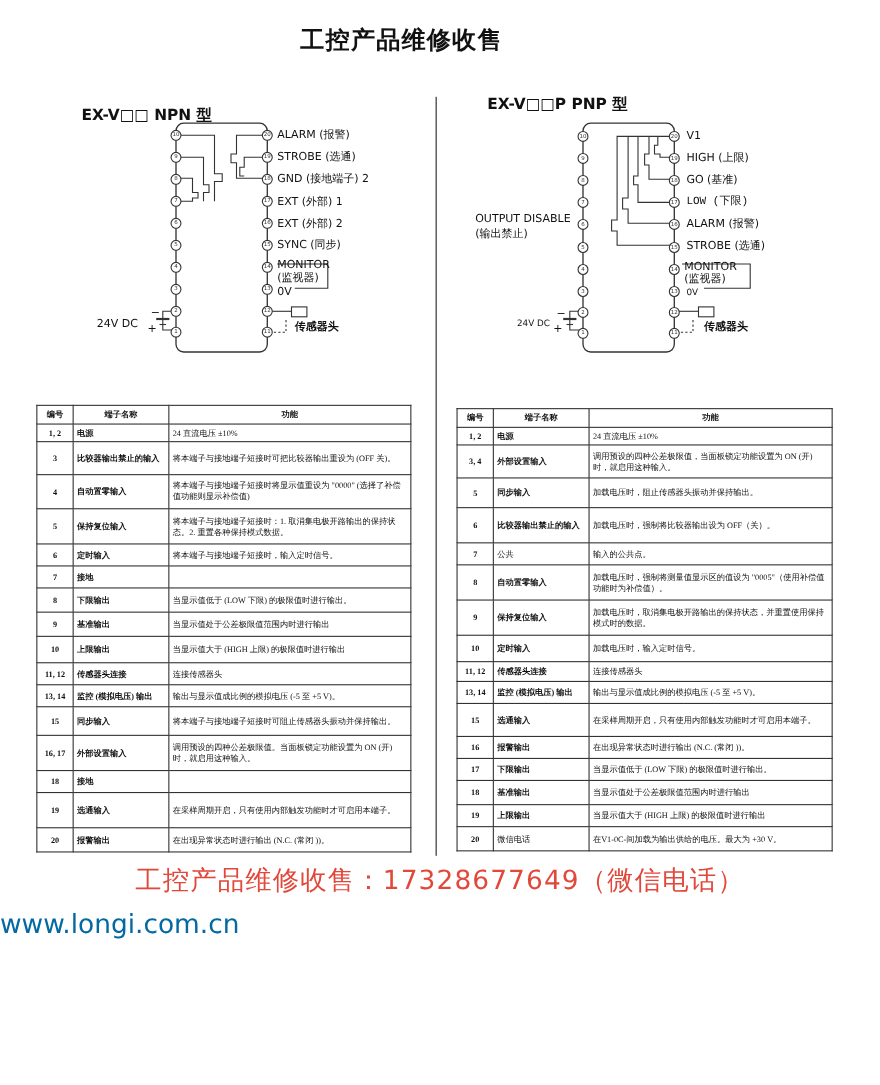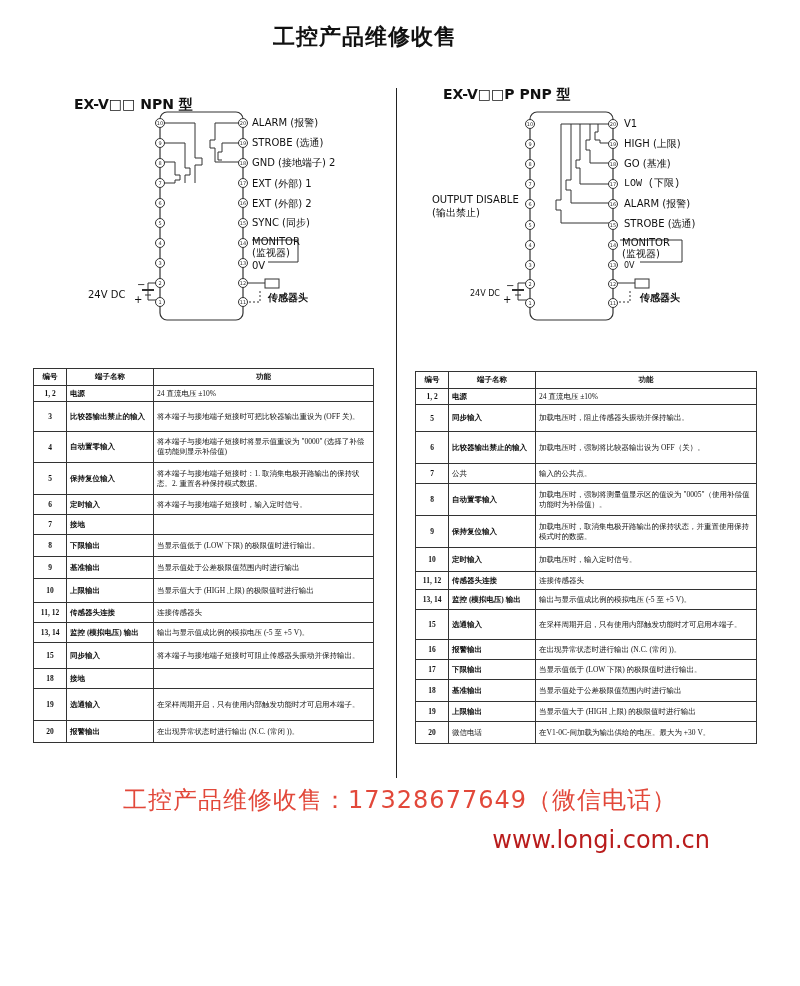--- a/index.html
+++ b/index.html
@@ -15,22 +15,22 @@
          background:#fff; font-size:5px; line-height:8px; text-align:center; color:#333; }
   table.spec { position:absolute; border-collapse:collapse; font-size:7.5px;font-family:Liberation Serif, serif; }
   table.spec th, table.spec td { border:1px solid #333; padding:1px 3px; vertical-align:middle; }
   table.spec th { font-weight:bold; font-size:7.5px; height:14px; }
   table.spec td.no { text-align:center; font-weight:bold; width:26px; }
   table.spec td.nm { font-weight:bold; width:80px; }
   table.spec td.fn { }
   table.spec { border:1.5px solid #222; }
   .footer1 { position:absolute; left:0; width:800px; top:784px; text-align:center;
              color:#e2483a; font-size:24px; letter-spacing:1px; }
-  .footer2 { position:absolute; left:0; width:710px; top:826px; text-align:right;
-             color:#b91c1c; font-size:24px; }
+  .footer2 { position:absolute; left:0; width:710px; top:826px; text-align:left;
+             color:#0369a1; font-size:24px; }
 </style>
 </head>
 <body>
 
 <div class="title">工控产品维修收售</div>
 <div class="vdivider"></div>
 
 <div class="model" style="left:74px;top:96px;">EX-V□□  NPN 型</div>
 <div class="diagram" style="left:0;top:0;">
   <svg width="400" height="330" style="position:absolute;left:0;top:0;">
@@ -206,20 +206,25 @@
     <tr style="height:20px">
         <td class="no">13, 14</td>
         <td class="nm">监控 (模拟电压) 输出</td>
         <td class="fn">输出与显示值成比例的模拟电压 (-5 至 +5 V)。</td>
       </tr>
     <tr style="height:26px">
         <td class="no">15</td>
         <td class="nm">同步输入</td>
         <td class="fn">将本端子与接地端子短接时可阻止传感器头振动并保持输出。</td>
       </tr>
+    <tr style="height:32px">
+        <td class="no">16, 17</td>
+        <td class="nm">外部设置输入</td>
+        <td class="fn">调用预设的四种公差极限值。当面板锁定功能设置为 ON (开) 时，就启用这种输入。</td>
+      </tr>
     <tr style="height:20px">
         <td class="no">18</td>
         <td class="nm">接地</td>
         <td class="fn"></td>
       </tr>
     <tr style="height:32px">
         <td class="no">19</td>
         <td class="nm">选通输入</td>
         <td class="fn">在采样周期开启，只有使用内部触发功能时才可启用本端子。</td>
       </tr>
@@ -238,20 +243,25 @@
       <th>端子名称</th>
       <th>功能</th>
     </tr>
   </thead>
   <tbody>
     <tr style="height:16px">
         <td class="no">1, 2</td>
         <td class="nm">电源</td>
         <td class="fn">24 直流电压 ±10%</td>
       </tr>
+    <tr style="height:30px">
+        <td class="no">3, 4</td>
+        <td class="nm">外部设置输入</td>
+        <td class="fn">调用预设的四种公差极限值，当面板锁定功能设置为 ON (开) 时，就启用这种输入。</td>
+      </tr>
     <tr style="height:27px">
         <td class="no">5</td>
         <td class="nm">同步输入</td>
         <td class="fn">加载电压时，阻止传感器头振动并保持输出。</td>
       </tr>
     <tr style="height:32px">
         <td class="no">6</td>
         <td class="nm">比较器输出禁止的输入</td>
         <td class="fn">加载电压时，强制将比较器输出设为 OFF（关）。</td>
       </tr>

